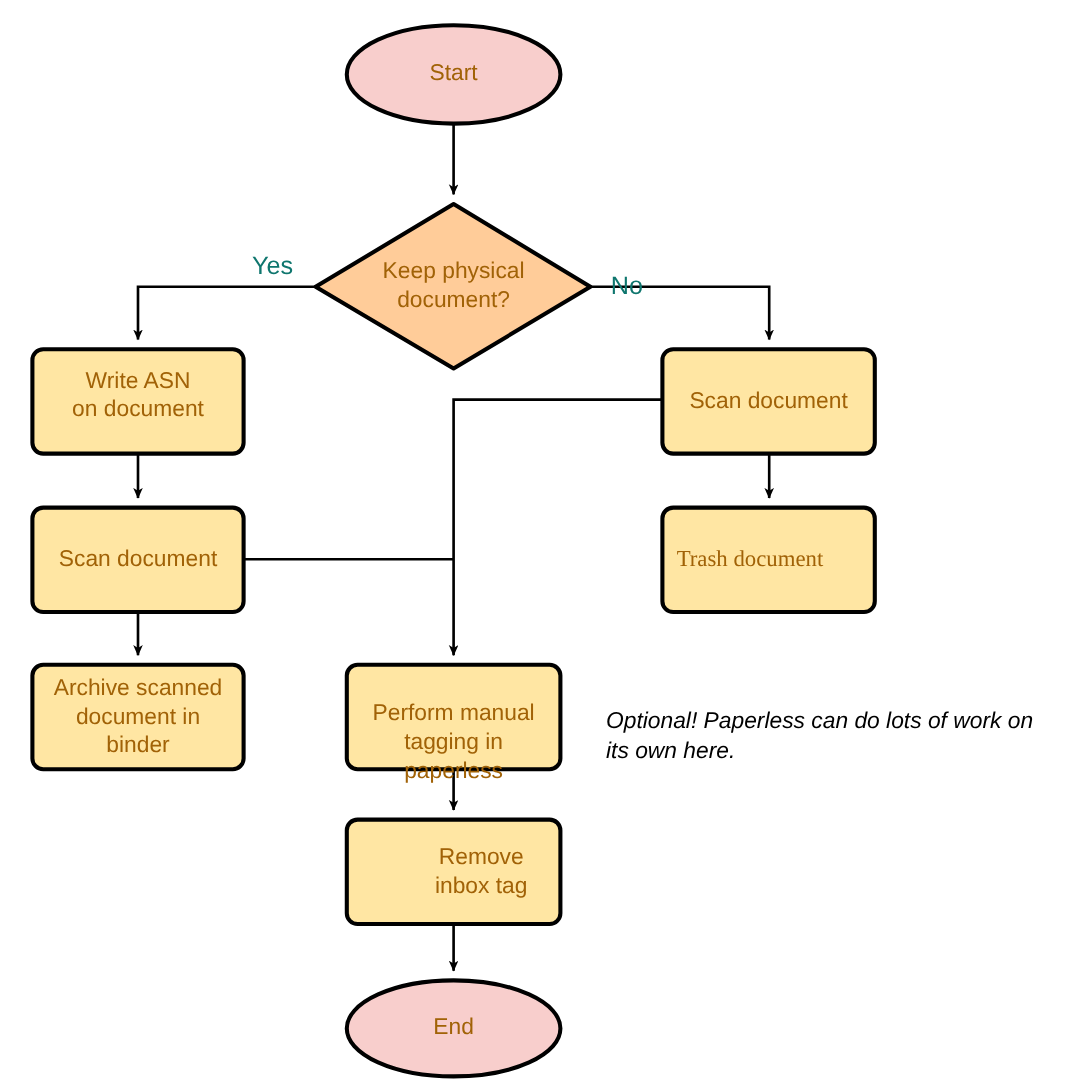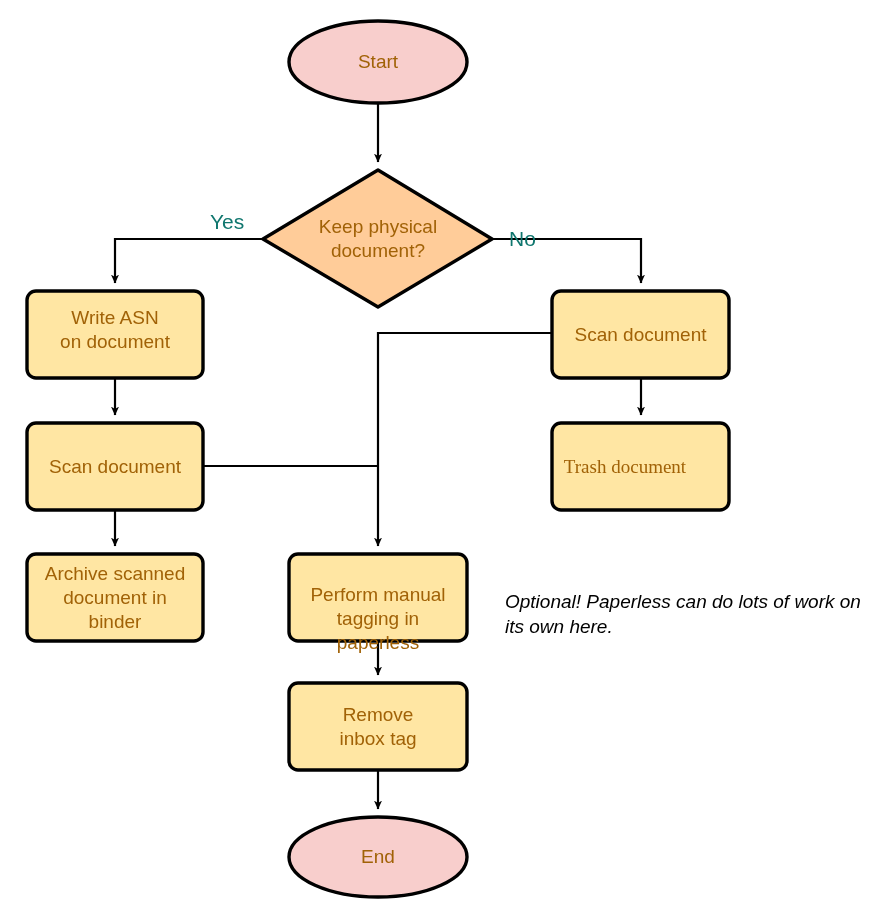--- a/index.html
+++ b/index.html
@@ -116,21 +116,21 @@
 binder</div>
 
 <div class="node-text" style="left:552px; top:291px; width:177px; height:87px;">Scan document</div>
 
 <div class="node-text" style="left:552px; top:423px; width:146px; height:87px;font-family:Liberation Serif, serif;">Trash document</div>
 
 <div class="node-text" style="left:289px; top:554px; width:178px; height:87px;margin-top:21px;">Perform manual
 tagging in
 paperless</div>
 
-<div class="node-text" style="left:289px; top:683px; width:178px; height:87px;">Remove
+<div class="node-text" style="left:289px; top:683px; width:178px; height:87px;padding-left:23px;">Remove
 inbox tag</div>
 
 <div class="node-text" style="left:289px; top:817px; width:178px; height:80px;">End</div>
 
 <div class="edge-label" style="left:210px; top:211px;">Yes</div>
 
 <div class="edge-label" style="left:509px; top:228px;">No</div>
 
 <div class="note-text" style="left:505px; top:589px; width:404px;">Optional! Paperless can do lots of work on
 its own here.</div>

